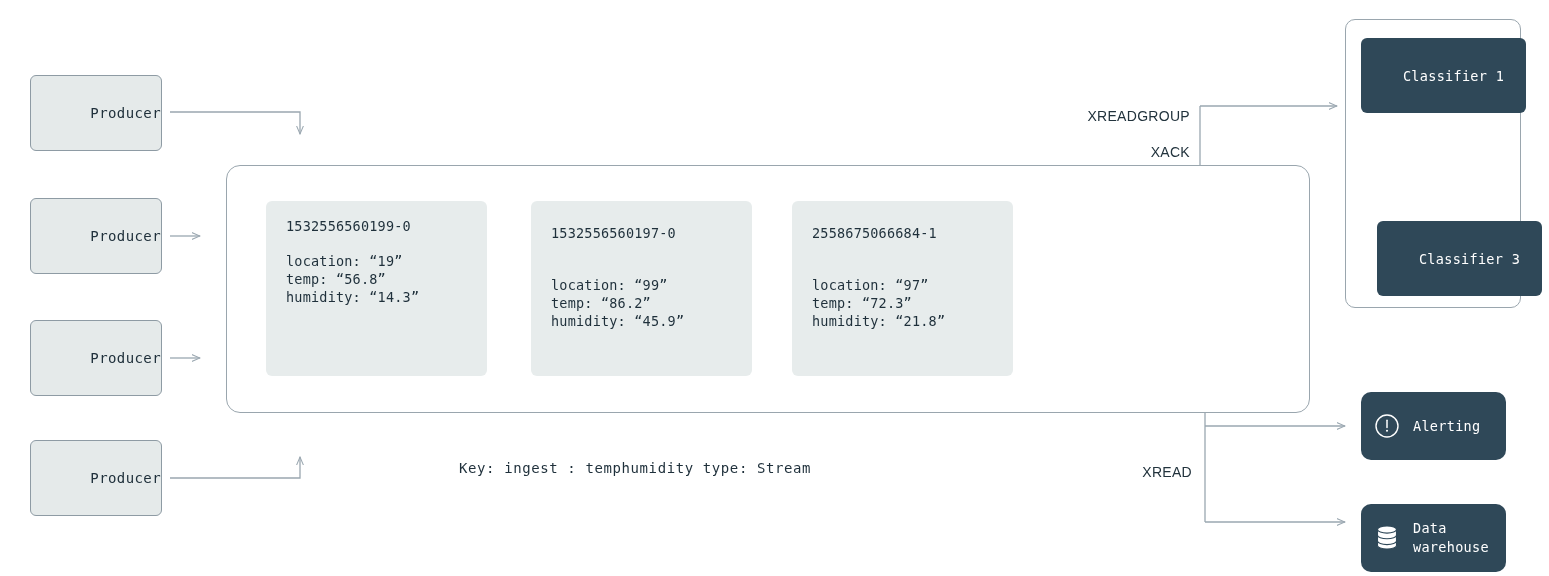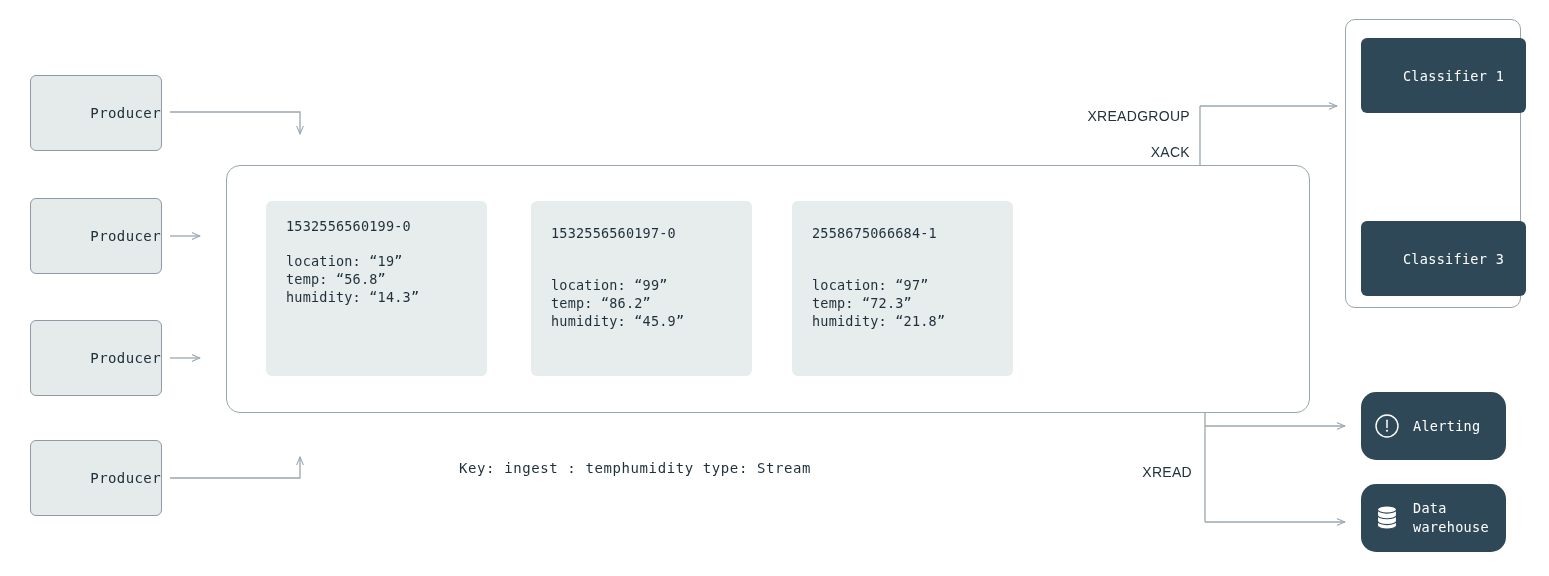--- a/index.html
+++ b/index.html
@@ -130,37 +130,37 @@
     justify-content: center;
     padding-left: 20px;
   }
   .classifier-box span {
     font-size: 13.5px;
     color: #ffffff;
     letter-spacing: 0.3px;
   }
   #classifier-1 { top: 38px; }
   #classifier-2 { top: 129px; }
-  #classifier-3 { top: 221px; }
+  #classifier-3 { top: 221px; margin-left: 16px; }
 
   
   .consumer-box {
     position: absolute;
     left: 1361px;
     width: 145px;
     height: 68px;
     background: #2f4858;
-    border-radius: 15px;
+    border-radius: 10px;
     display: flex;
     align-items: center;
     box-sizing: border-box;
     padding-left: 12px;
   }
   #alerting-box { top: 392px; }
-  #datawarehouse-box { top: 484px; }
+  #datawarehouse-box { top: 504px; }
   .consumer-box .label {
     font-size: 13.5px;
     color: #ffffff;
     letter-spacing: 0.3px;
     line-height: 19px;
     margin-left: 12px;
   }
   .icon-wrap {
     width: 28px;
     height: 30px;

